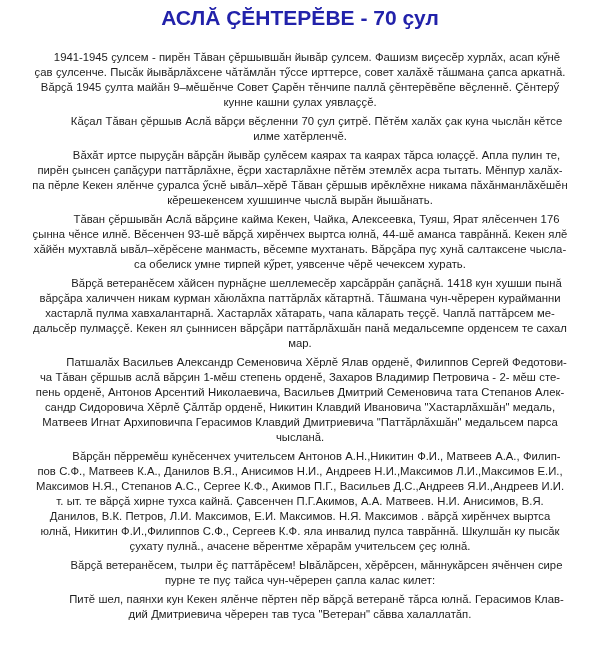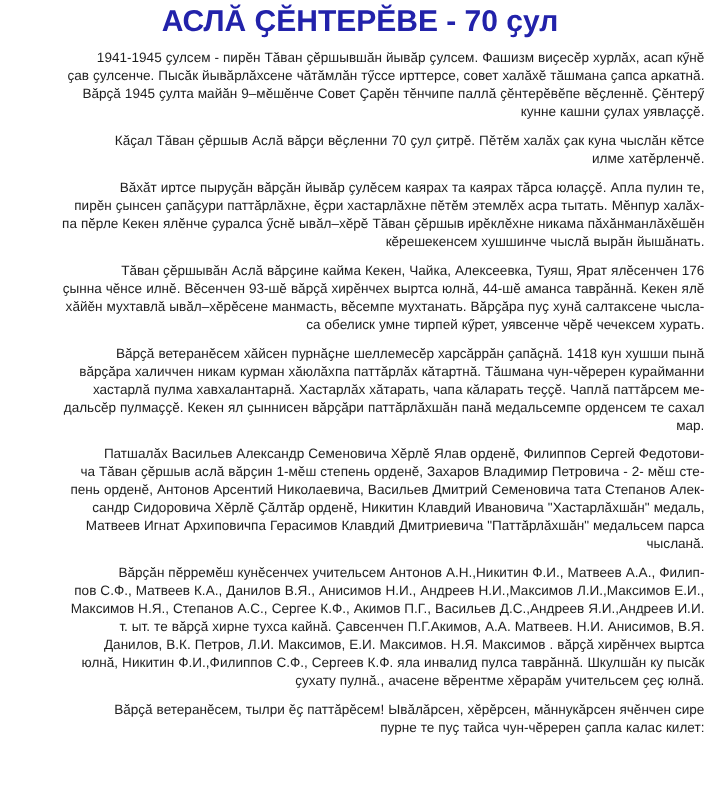--- a/index.html
+++ b/index.html
@@ -12,34 +12,34 @@
     width: 600px;
     height: 667px;
     background: #ffffff;
     font-family: "Liberation Sans", sans-serif;
     font-size: 11.3px;
     line-height: 15px;
     color: #1d1d1d;
     overflow: hidden;
   }
   .doc-title {
-    margin: 6px 0 12px 0;
+    margin: 6px 0 20px 0;
     text-align: center;
-    font-size: 25px;
+    font-size: 21px;
     line-height: 24px;
     font-weight: bold;
     font-family: "Liberation Sans", sans-serif;
   }
   .doc-body {
     padding: 0 4px 0 4px;
   }
   .doc-body p {
-    margin: 9px;
+    margin: 4px;
     padding: 0;
-    text-align: right;
+    text-align: center;
     word-spacing: 0.2px;
   }
   .indent-sm { text-indent: 14px; }
   .indent-md { text-indent: 33px; }
   .indent-lg { text-indent: 53px; }
 </style>
 </head>
 <body>
 
 <div class="page">
@@ -47,14 +47,15 @@
 
   <div class="doc-body">
     <p class="indent-sm">1941-1945 ҫулсем - пирӗн Тӑван ҫӗршывшӑн йывӑр ҫулсем. Фашизм виҫесӗр хурлӑх, асап кӳнӗ<br>ҫав ҫулсенче. Пысӑк йывӑрлӑхсене чӑтӑмлӑн тӳссе ирттерсе, совет халӑхӗ тӑшмана ҫапса аркатнӑ.<br>Вӑрҫӑ 1945 ҫулта майӑн 9–мӗшӗнче Совет Ҫарӗн тӗнчипе паллӑ ҫӗнтерӗвӗпе вӗҫленнӗ. Ҫӗнтерӳ<br>кунне кашни ҫулах уявлаҫҫӗ.</p>
     <p class="indent-md">Кӑҫал Тӑван ҫӗршыв Аслӑ вӑрҫи вӗҫленни 70 ҫул ҫитрӗ. Пӗтӗм халӑх ҫак куна чыслӑн кӗтсе<br>илме хатӗрленчӗ.</p>
     <p class="indent-md">Вӑхӑт иртсе пыруҫӑн вӑрҫӑн йывӑр ҫулӗсем каярах та каярах тӑрса юлаҫҫӗ. Апла пулин те,<br>пирӗн ҫынсен ҫапӑҫури паттӑрлӑхне, ӗҫри хастарлӑхне  пӗтӗм этемлӗх асра тытать. Мӗнпур халӑх-<br>па пӗрле Кекен ялӗнче ҫуралса ӳснӗ ывӑл–хӗрӗ Тӑван ҫӗршыв ирӗклӗхне никама пӑхӑнманлӑхӗшӗн<br>кӗрешекенсем хушшинче чыслӑ вырӑн йышӑнать.</p>
     <p class="indent-md">Тӑван ҫӗршывӑн Аслӑ вӑрҫине кайма Кекен, Чайка, Алексеевка, Туяш, Ярат ялӗсенчен 176<br>ҫынна чӗнсе илнӗ. Вӗсенчен 93-шӗ вӑрҫӑ хирӗнчех выртса юлнӑ, 44-шӗ аманса таврӑннӑ. Кекен ялӗ<br>хӑйӗн мухтавлӑ ывӑл–хӗрӗсене манмасть, вӗсемпе мухтанать. Вӑрҫӑра пуҫ хунӑ салтаксене чысла-<br>са обелиск умне тирпей кӳрет, уявсенче чӗрӗ чечексем хурать.</p>
     <p class="indent-md">Вӑрҫӑ ветеранӗсем хӑйсен пурнӑҫне шеллемесӗр харсӑррӑн ҫапӑҫнӑ. 1418 кун хушши пынӑ<br>вӑрҫӑра халиччен никам курман хӑюлӑхпа паттӑрлӑх кӑтартнӑ. Тӑшмана чун-чӗререн курайманни<br>хастарлӑ пулма хавхалантарнӑ. Хастарлӑх хӑтарать, чапа кӑларать теҫҫӗ. Чаплӑ паттӑрсем ме-<br>дальсӗр пулмаҫҫӗ. Кекен ял ҫыннисен вӑрҫӑри паттӑрлӑхшӑн панӑ медальсемпе орденсем те сахал<br>мар.</p>
     <p class="indent-md">Патшалӑх Васильев Александр Семеновича Хӗрлӗ Ялав орденӗ, Филиппов Сергей Федотови-<br>ча Тӑван ҫӗршыв аслӑ вӑрҫин 1-мӗш степень орденӗ, Захаров Владимир Петровича - 2- мӗш сте-<br>пень орденӗ, Антонов Арсентий Николаевича, Васильев Дмитрий Семеновича тата Степанов Алек-<br>сандр Сидоровича Хӗрлӗ Ҫӑлтӑр орденӗ,  Никитин Клавдий Ивановича "Хастарлӑхшӑн" медаль,<br>Матвеев Игнат Архиповичпа Герасимов Клавдий Дмитриевича "Паттӑрлӑхшӑн" медальсем парса<br>чысланӑ.</p>
     <p class="indent-md">Вӑрҫӑн пӗрремӗш кунӗсенчех учительсем  Антонов А.Н.,Никитин Ф.И., Матвеев А.А., Филип-<br>пов С.Ф., Матвеев К.А., Данилов В.Я., Анисимов Н.И., Андреев Н.И.,Максимов Л.И.,Максимов Е.И.,<br>Максимов Н.Я., Степанов А.С., Сергее К.Ф., Акимов П.Г., Васильев Д.С.,Андреев Я.И.,Андреев И.И.<br>т. ыт.  те  вӑрҫӑ хирне тухса кайнӑ. Ҫавсенчен  П.Г.Акимов, А.А. Матвеев. Н.И. Анисимов, В.Я.<br>Данилов, В.К. Петров, Л.И. Максимов, Е.И. Максимов. Н.Я. Максимов . вӑрҫӑ хирӗнчех  выртса<br>юлнӑ, Никитин Ф.И.,Филиппов С.Ф., Сергеев К.Ф. яла инвалид пулса таврӑннӑ. Шкулшӑн ку пысӑк<br>ҫухату пулнӑ.,  ачасене вӗрентме хӗрарӑм учительсем ҫеҫ юлнӑ.</p>
     <p class="indent-md">Вӑрҫӑ ветеранӗсем, тылри ӗҫ паттӑрӗсем! Ывӑлӑрсен, хӗрӗрсен, мӑннукӑрсен ячӗнчен сире<br>пурне те пуҫ тайса чун-чӗререн ҫапла калас килет:</p>
+    <p class="indent-md">Питӗ шел, паянхи кун Кекен ялӗнче пӗртен пӗр вӑрҫӑ ветеранӗ тӑрса юлнӑ. Герасимов Клав-<br>дий Дмитриевича чӗререн тав туса "Ветеран" сӑвва халаллатӑп.</p>
   </div>
 </div>
 
 </body></html>

